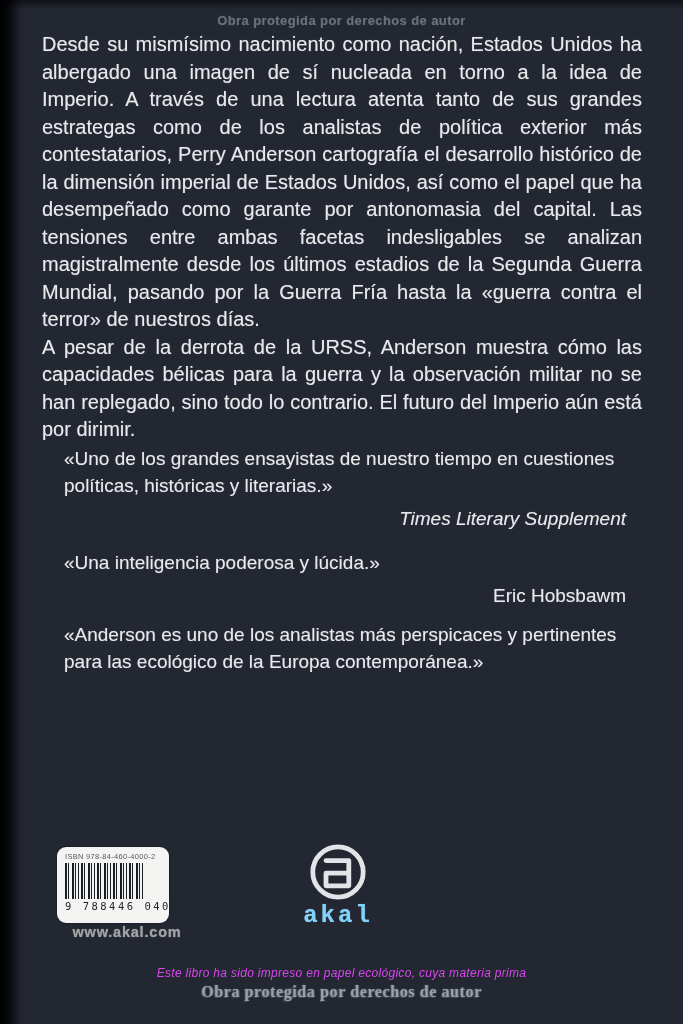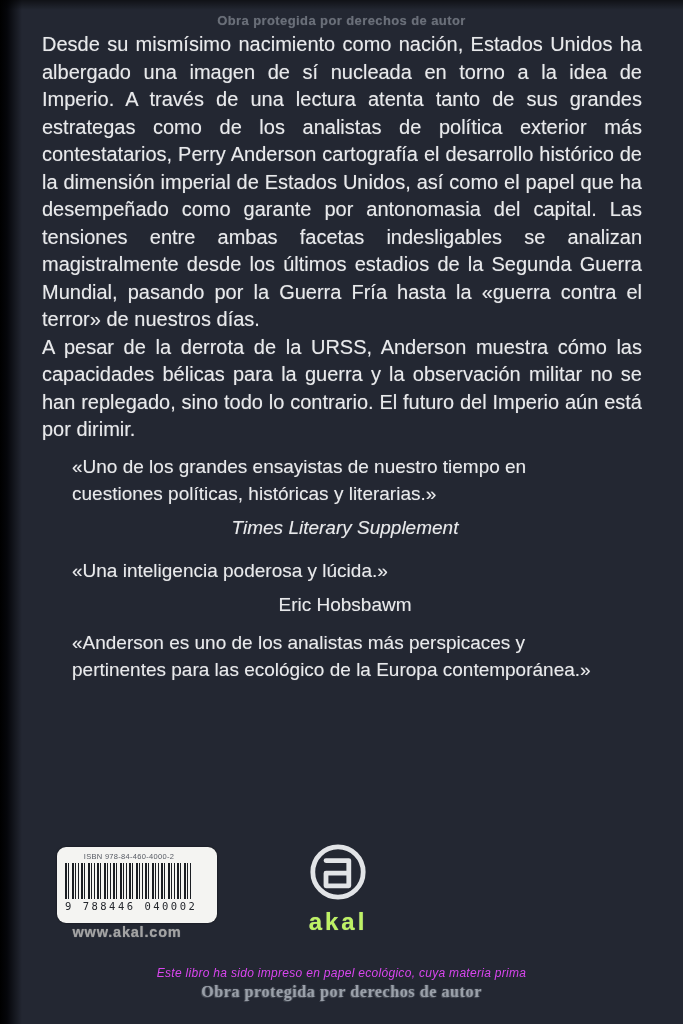--- a/index.html
+++ b/index.html
@@ -34,32 +34,32 @@
     font-size:20px;line-height:27.5px;
     text-align:justify;
     text-shadow:0 0 1px rgba(232,233,235,.45);
   }
   .synopsis p{margin:0;}
   .quote-group{position:absolute;left:64px;width:566px;}
   .q1{top:445px;}
   .q2{top:549px;}
   .q3{top:621px;}
   .quote-text{
-    font-size:19px;line-height:27px;margin:8px;
+    font-size:19px;line-height:27px;margin:0;
     text-shadow:0 0 1px rgba(232,233,235,.4);
   }
   .quote-attr{
     margin:7px 4px 0 0;
-    text-align:center;
+    text-align:right;
     font-size:19px;line-height:26px;
     text-shadow:0 0 1px rgba(232,233,235,.4);
   }
   .italic{font-style:italic;}
   .barcode-box{
-    position:absolute;left:57px;top:847px;width:160px;height:76px;
+    position:absolute;left:57px;top:847px;width:112px;height:76px;
     background:#f4f4f2;border-radius:9px;
     box-shadow:0 0 2px rgba(0,0,0,.6);
     padding:5px 24px 0 8px;box-sizing:border-box;
     color:#3a3d44;
     text-align:center;
   }
   .isbn-label{font-size:7.5px;letter-spacing:.3px;white-space:nowrap;color:#555962;}
   .bars{
     height:36px;margin-top:2px;
     background:repeating-linear-gradient(90deg,
@@ -76,24 +76,23 @@
     position:absolute;left:57px;top:924px;width:140px;
     text-align:center;font-size:14.5px;font-weight:bold;letter-spacing:.8px;
     color:#a3a3a3;text-shadow:0 0 1px rgba(236,237,237,.5);
   }
   .publisher{
     position:absolute;left:292px;top:842px;width:92px;
     text-align:center;color:#e2e4e7;
   }
   .publisher svg{display:block;margin:0 auto;}
   .publisher-name{
-    margin-top:6px;
-    font-family:Liberation Sans, sans-serif;
+    font-family:Liberation Mono, monospace;
     font-weight:bold;font-size:24px;letter-spacing:3px;
-    color:#bef264;text-shadow:0 0 1px rgba(222,224,228,.5);
+    color:#7dd3fc;text-shadow:0 0 1px rgba(222,224,228,.5);
   }
   .footer-line{
     position:absolute;left:0;right:0;top:966px;
     text-align:center;
     font-style:italic;font-size:12px;letter-spacing:.3px;
     color:#d946ef;
   }
   .wm-bottom{
     position:absolute;left:0;right:0;top:983px;
     text-align:center;

